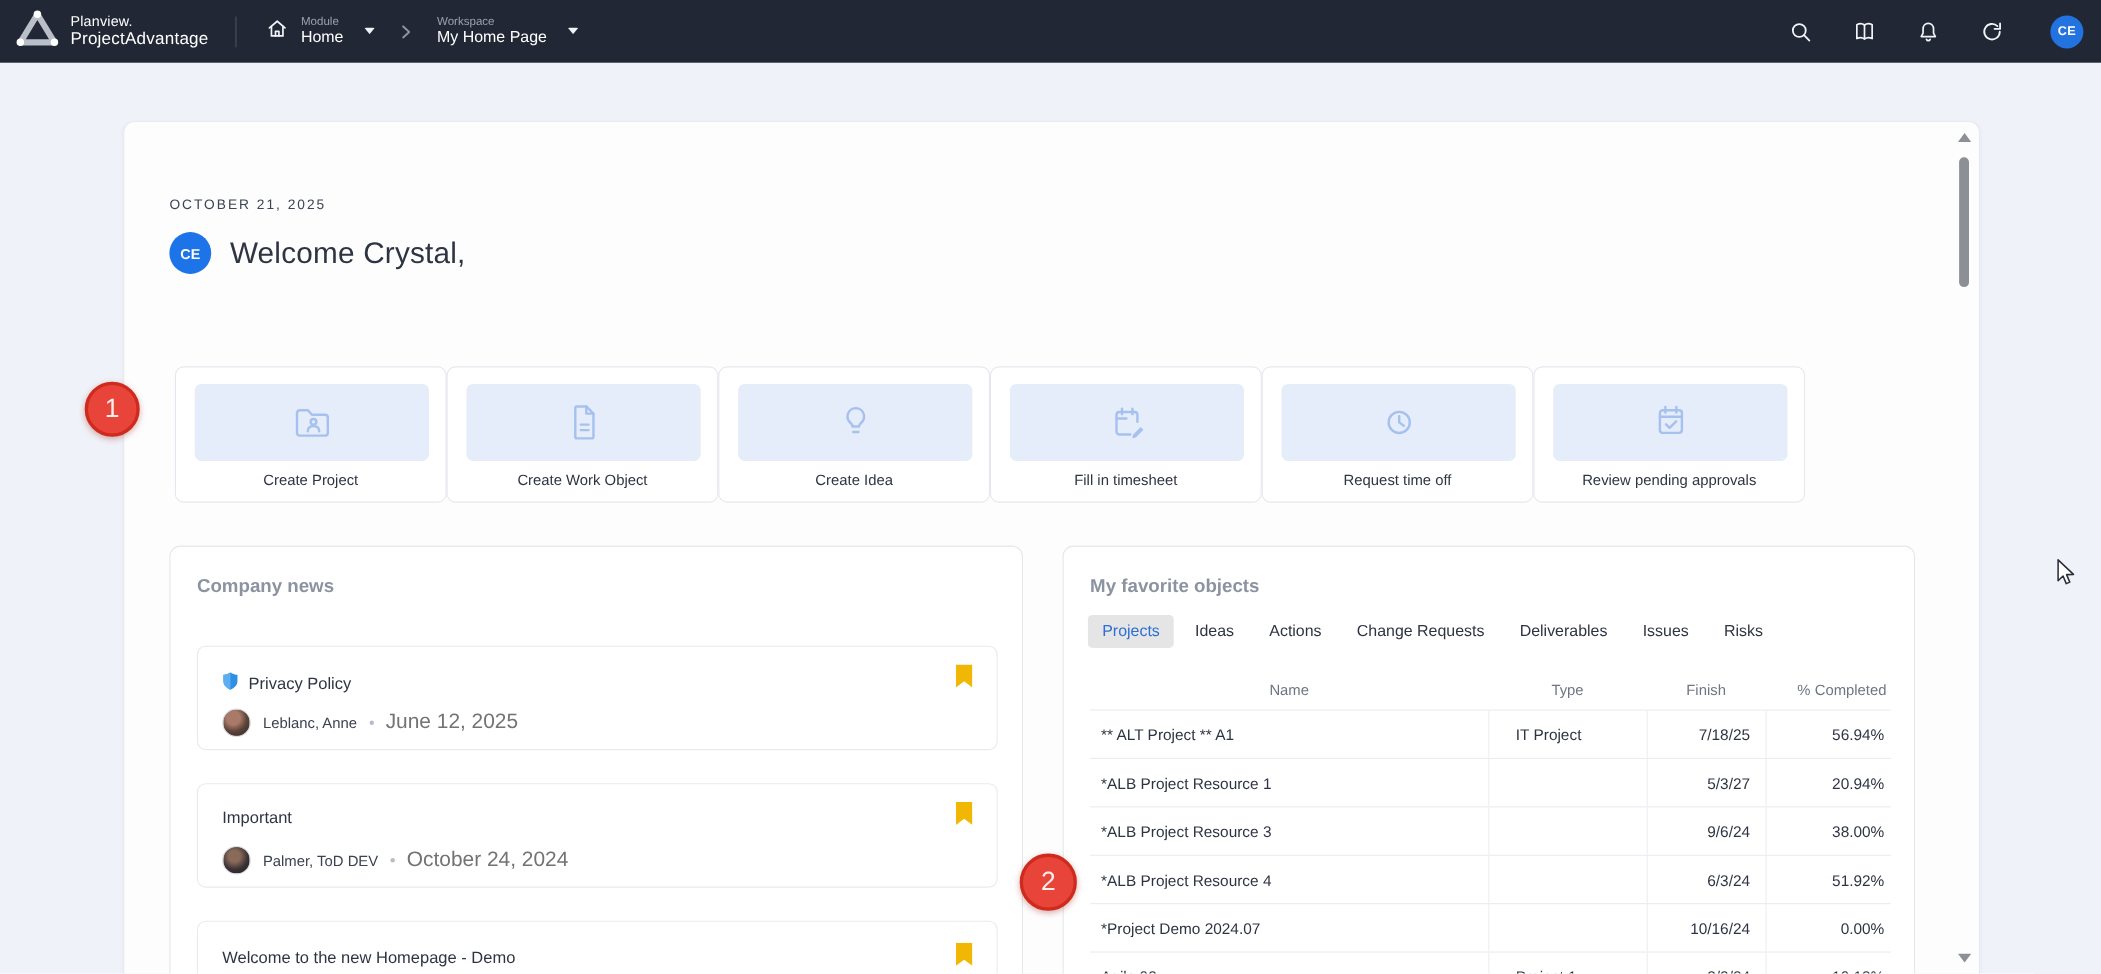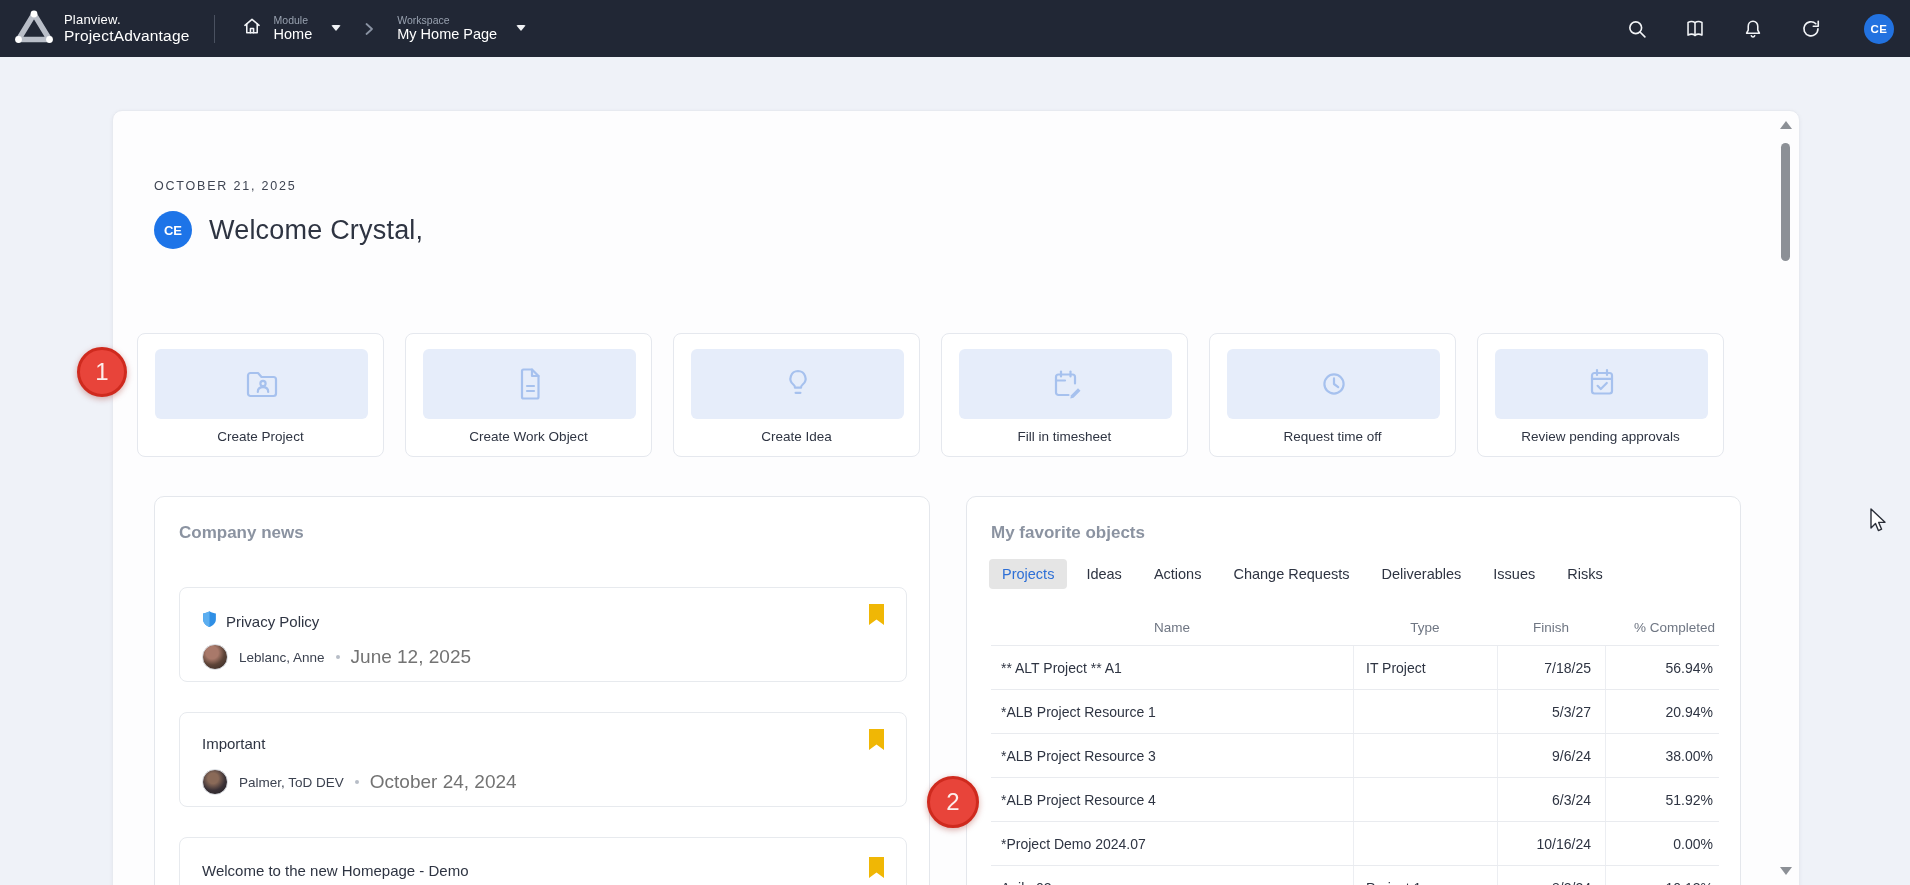--- a/index.html
+++ b/index.html
@@ -33,21 +33,21 @@
                box-shadow:0 1px 4px rgba(25,39,80,.05); overflow:hidden; }
 
   .date-line { position:absolute; left:41px; top:68px; font-size:12.5px; letter-spacing:1.8px;
                color:#3e4452; }
   .welcome-row { position:absolute; left:41px; top:100px; display:flex; align-items:center; gap:17px; }
   .avatar-md { width:38px; height:38px; border-radius:50%; background:#1d74e8; color:#fff;
                font-size:13px; font-weight:bold; display:flex; align-items:center; justify-content:center; }
   .welcome-title { font-size:27px; color:#2e3442; font-weight:400; letter-spacing:.2px; }
 
   
-  .actions-row { position:absolute; left:24px; top:222px; display:flex; gap:21px; }
+  .actions-row { position:absolute; left:46px; top:222px; display:flex; }
   .action-card { width:247px; height:124px; background:#fff; border:1px solid #e5e8ee; border-radius:8px;
                  position:relative; cursor:pointer; }
   .icon-area { position:absolute; left:17px; top:15px; width:213px; height:70px; background:#e6edfa;
                border-radius:6px; display:flex; align-items:center; justify-content:center; }
   .action-label { position:absolute; left:0; bottom:12px; width:100%; text-align:center;
                   font-size:13.5px; color:#2e3442; }
 
   
   .panel { position:absolute; background:#fff; border:1px solid #e4e7ec; border-radius:10px; }
   .panel-title { position:absolute; left:24px; top:26px; font-size:17px; color:#8b93a1; }
@@ -71,21 +71,21 @@
   .tabs-row { position:absolute; left:22px; top:62px; display:flex; align-items:center; gap:6px; }
   .tab { padding:7px 13px; font-size:14.5px; color:#2e3442; border-radius:4px; cursor:pointer; white-space:nowrap; }
   .tab.active { background:#e5e5e5; color:#2d6fd6; }
 
   .fav-table { position:absolute; left:24px; top:112px; width:728px; }
   .thead { display:flex; height:36px; align-items:center; color:#6f7683; font-size:13.5px; }
   .trow { display:flex; height:44px; align-items:center; border-top:1px solid #e9ebef;
           font-size:14px; color:#2e3442; cursor:pointer; }
   .tc { overflow:hidden; white-space:nowrap; }
   .c-name { width:362px; padding-left:10px; }
-  .c-type { width:144px; padding-left:12px; }
+  .c-type { width:144px; padding-left:24px; }
   .c-finish { width:108px; padding-right:14px; text-align:right; }
   .c-comp { width:114px; padding-right:6px; text-align:right; }
   .thead .c-name { text-align:center; padding-left:0; }
   .thead .c-type { text-align:center; padding-left:0; }
   .thead .c-finish { text-align:center; padding-right:0; }
   .thead .c-comp { text-align:right; padding-right:4px; }
   .trow .c-type, .trow .c-finish, .trow .c-comp { border-left:1px solid #eceef2; height:100%;
         display:flex; align-items:center; }
   .trow .c-type { justify-content:flex-start; }
   .trow .c-finish, .trow .c-comp { justify-content:flex-end; }

